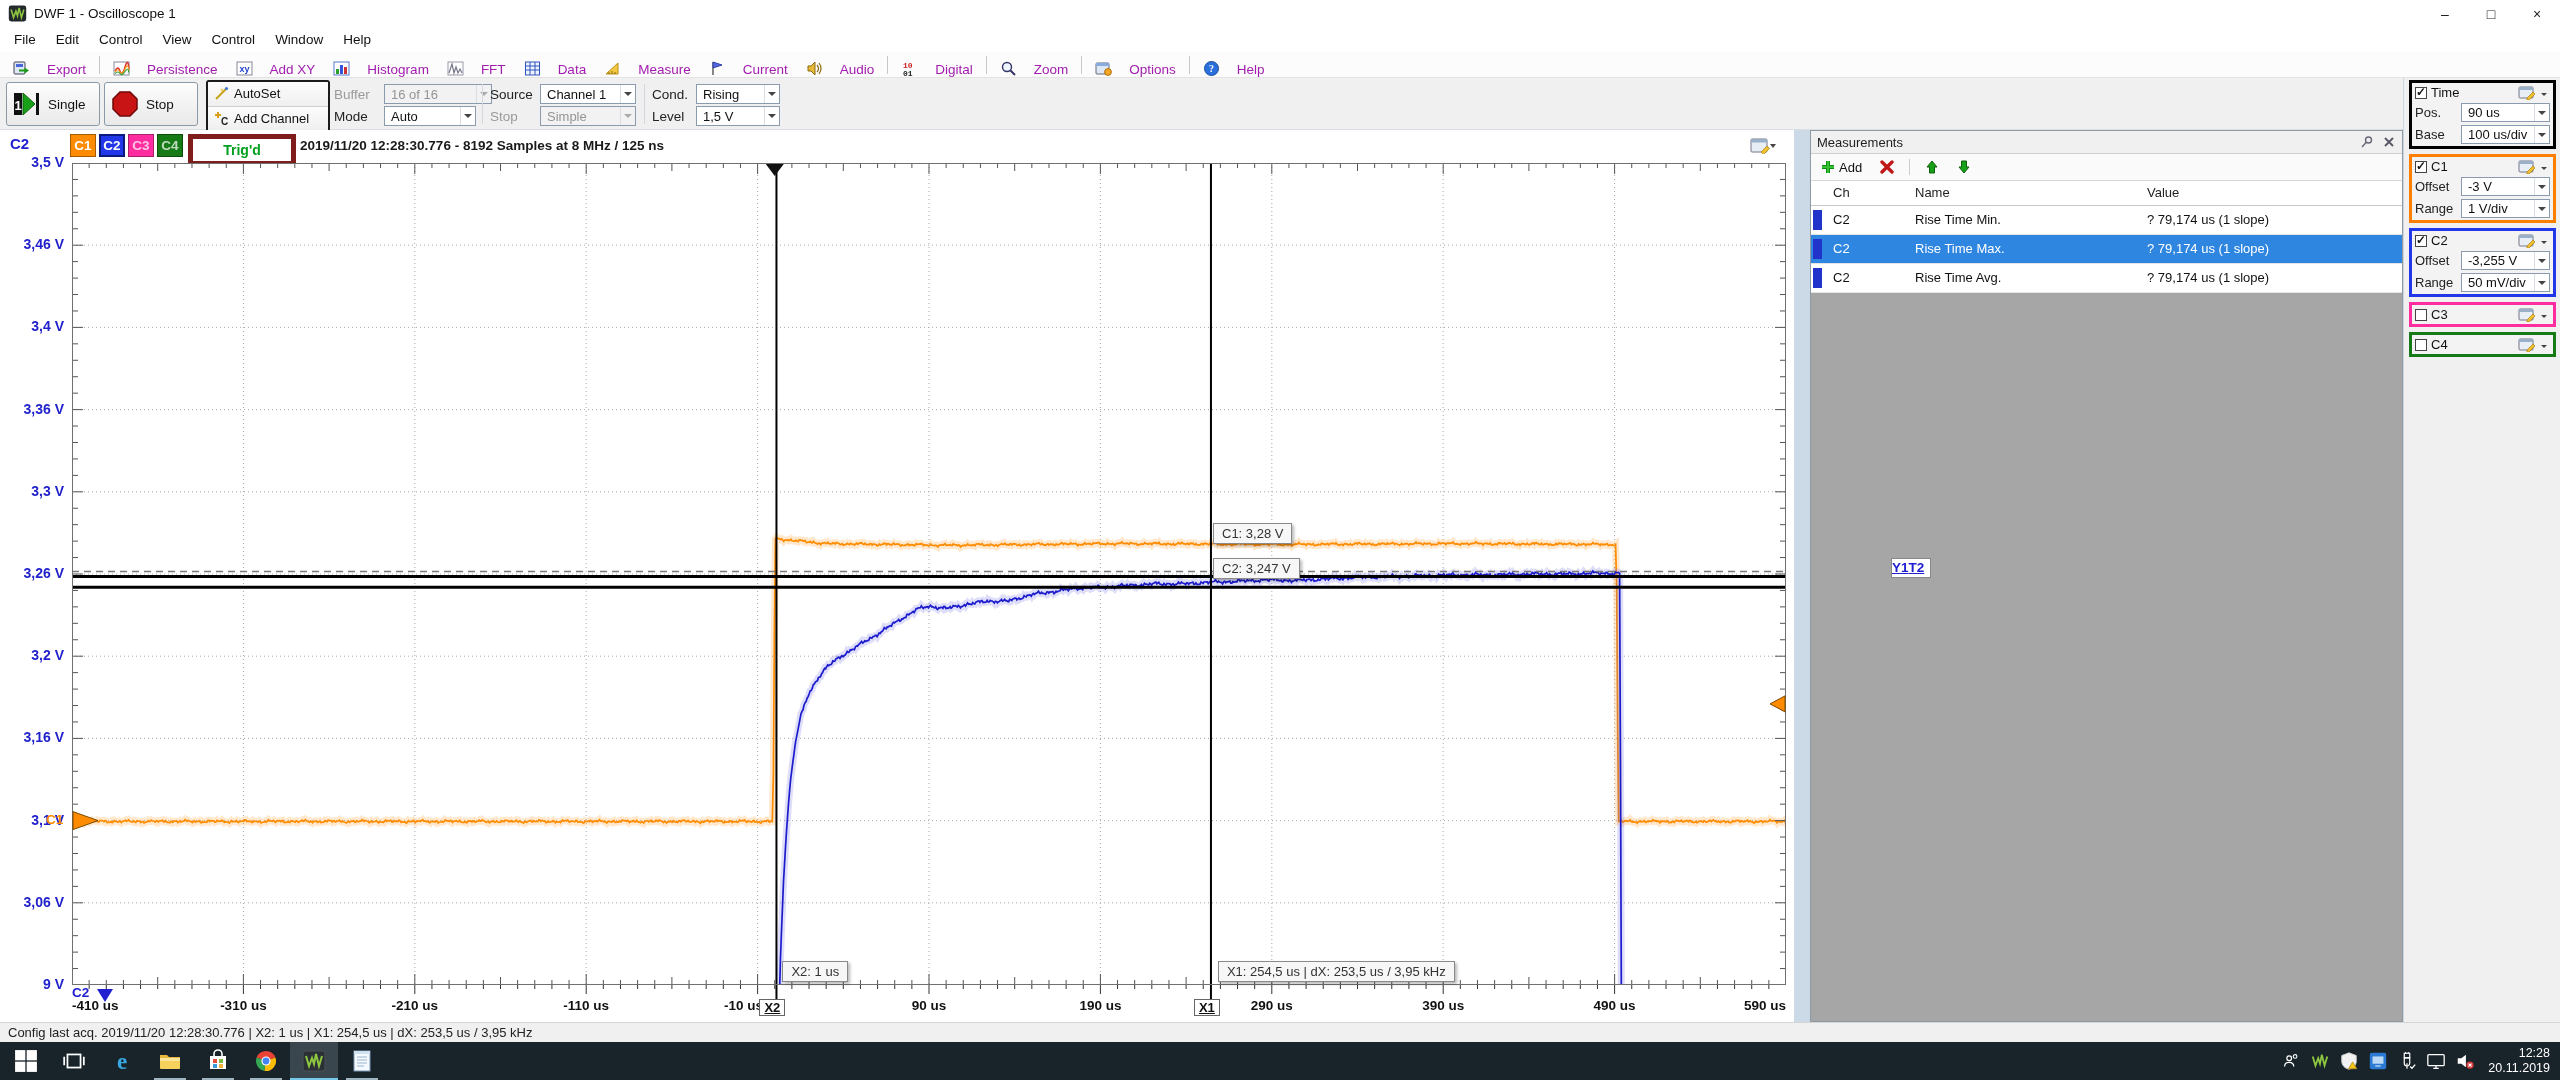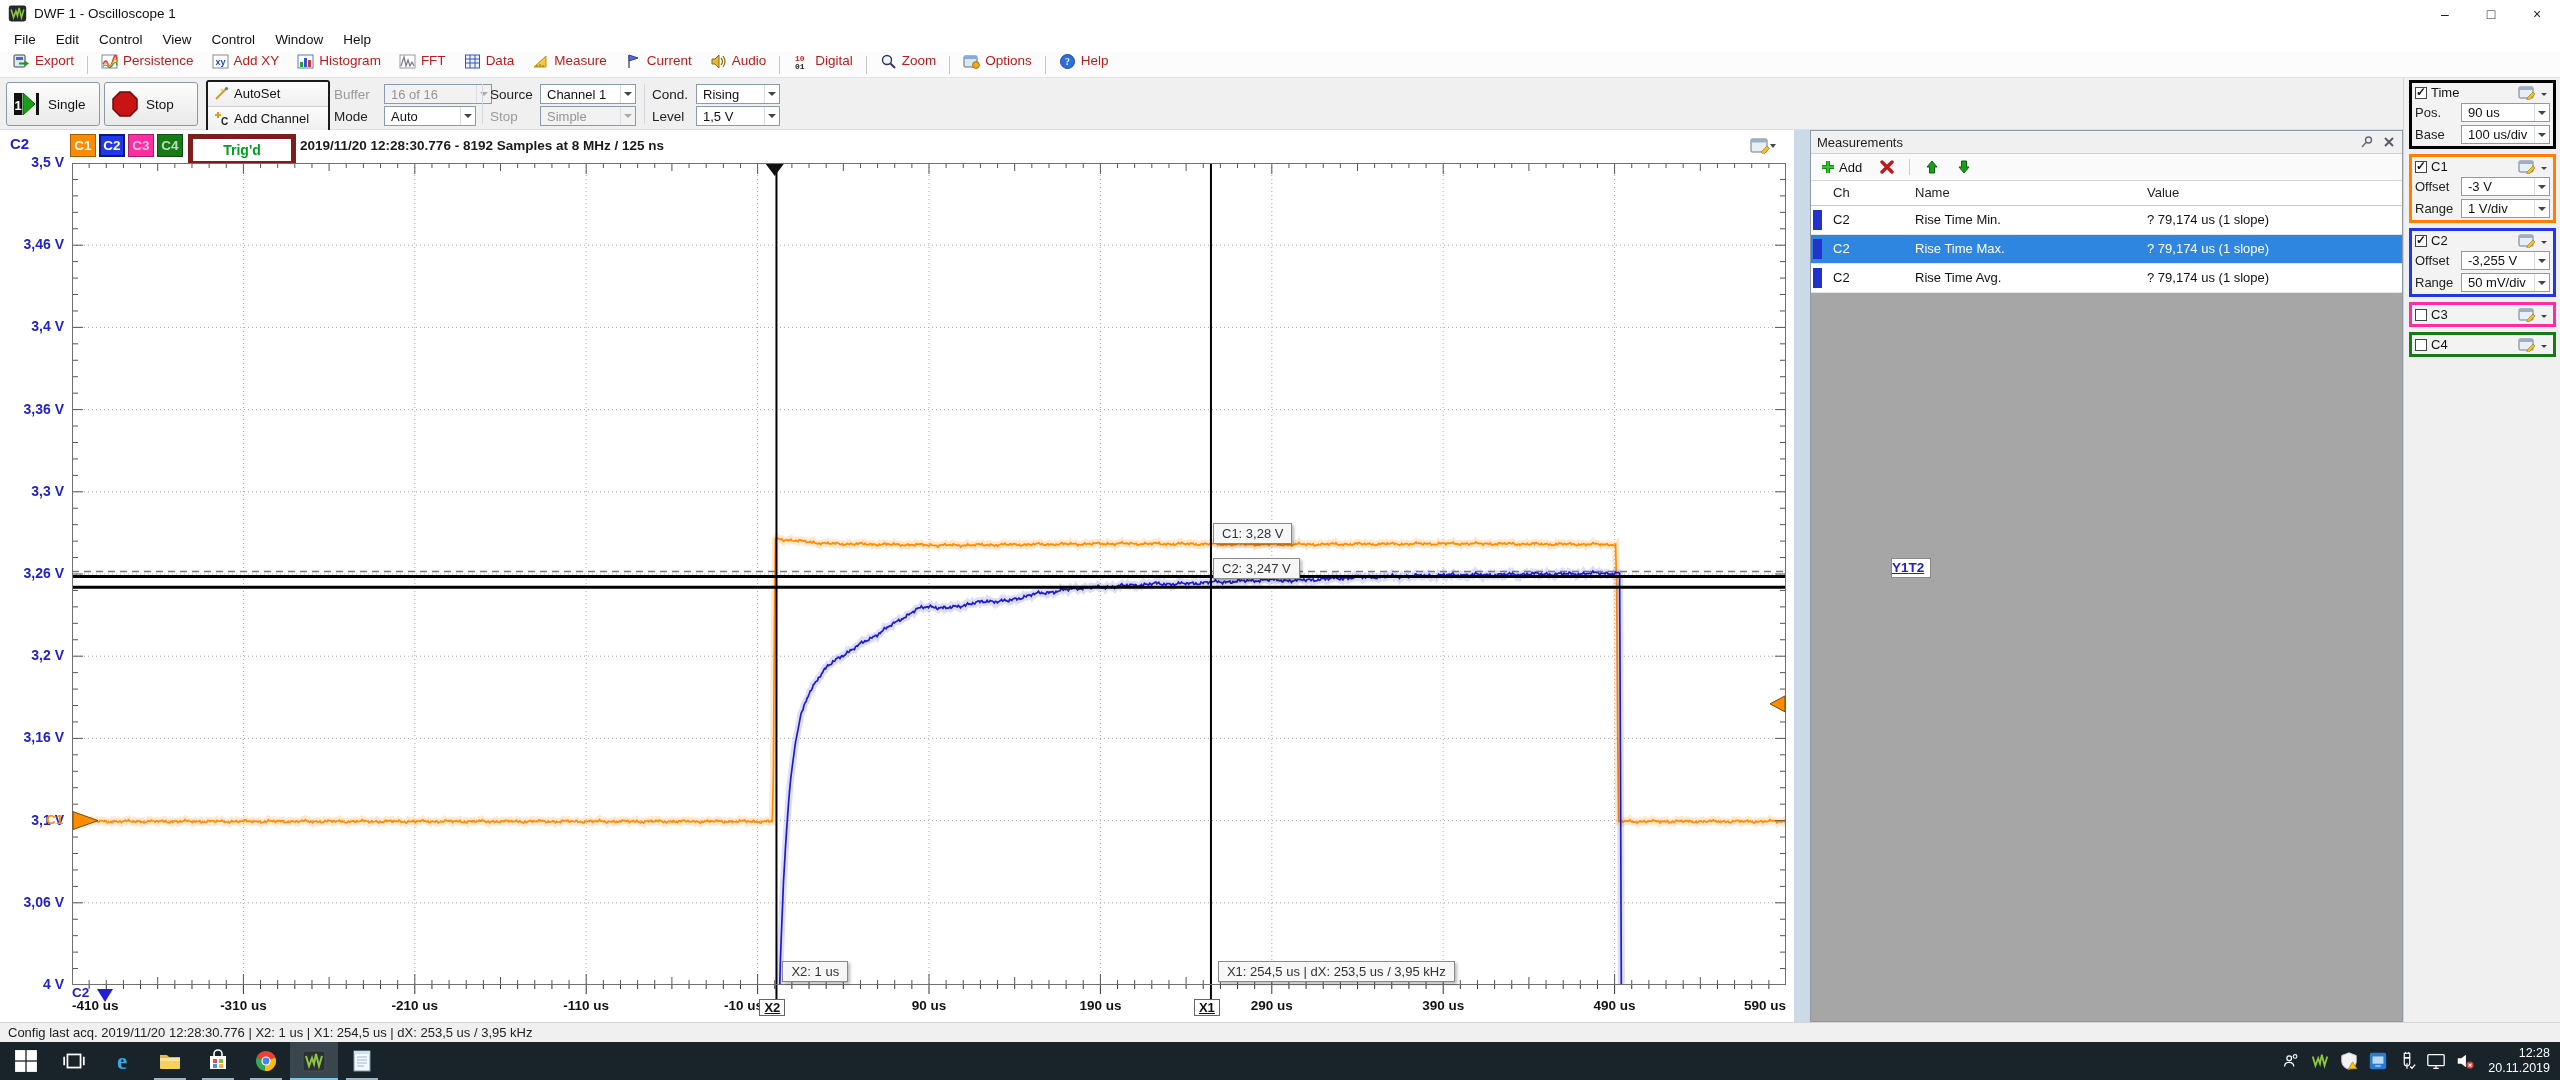--- a/index.html
+++ b/index.html
@@ -8,21 +8,21 @@
   
   #titlebar{position:absolute;left:0;top:0;width:2560px;height:28px;background:#fff;}
   .appicon{position:absolute;left:8px;top:4px;width:19px;height:19px;}
   .appicon svg{width:100%;height:100%;display:block}
   #title{position:absolute;left:34px;top:6px;font-size:13.5px;color:#111;}
   #winbtns{position:absolute;right:0;top:0;height:28px;display:flex;}
   .wbtn{width:46px;height:28px;display:flex;align-items:center;justify-content:center;font-size:14px;color:#222;}
   #menubar{position:absolute;left:0;top:28px;width:2560px;height:24px;background:#fff;display:flex;align-items:center;padding-left:4px;}
   .mitem{padding:0 10px;font-size:13.5px;color:#111;line-height:24px;}
   #toolbar{position:absolute;left:0;top:52px;width:2560px;height:26px;background:#fcfcfc;display:flex;align-items:center;padding-left:4px;border-bottom:1px solid #e3e3e3;box-sizing:border-box;}
-  .tbtn{display:flex;align-items:flex-start;gap:5px;padding:0 9px;font-size:13.5px;color:#b91c1c;height:24px;}
+  .tbtn{display:flex;align-items:flex-end;gap:17px;padding:0 9px;font-size:13.5px;color:#a21caf;height:24px;}
   .ic{display:inline-block;}
   .ic svg{width:100%;height:100%;display:block;}
   .tbtn .ic{width:17px;height:17px;}
   .tsep{width:1px;height:18px;background:#c8c8c8;margin:0 4px;}
   
   #controlbar{position:absolute;left:0;top:78px;width:2403px;height:52px;background:#f0f0f0;border-bottom:1px solid #d8dee4;box-sizing:border-box;}
   .bigbtn{position:absolute;top:4px;width:94px;height:44px;background:linear-gradient(#fdfdfd,#e9e9e9);border:1px solid #8a9aa8;border-radius:3px;display:flex;align-items:center;gap:6px;padding:0 5px;font-size:13.5px;color:#111;}
   .bigbtn .ic{width:30px;height:30px;}
   #asgroup{position:absolute;left:206px;top:2px;width:120px;height:48px;border:2px solid #1a1a1a;border-radius:3px;background:#fff;display:flex;flex-direction:column;overflow:hidden;}
   .asbtn{flex:1;display:flex;align-items:center;gap:5px;padding:0 5px;font-size:13px;color:#111;background:linear-gradient(#fcfcfc,#efefef);border:none;}
@@ -1131,21 +1131,21 @@
     <div class="ylab" style="top: 154px;">3,5 V</div>
     <div class="ylab" style="top: 236.2px;">3,46 V</div>
     <div class="ylab" style="top: 318.4px;">3,4 V</div>
     <div class="ylab" style="top: 400.6px;">3,36 V</div>
     <div class="ylab" style="top: 482.8px;">3,3 V</div>
     <div class="ylab" style="top: 565px;">3,26 V</div>
     <div class="ylab" style="top: 647.2px;">3,2 V</div>
     <div class="ylab" style="top: 729.4px;">3,16 V</div>
     <div class="ylab" style="top: 811.6px;">3,1 V</div>
     <div class="ylab" style="top: 893.8px;">3,06 V</div>
-    <div class="ylab" style="top: 976px;">4 V</div>
+    <div class="ylab" style="top: 976px;">9 V</div>
     <div class="xlab" style="text-align: left; left: 72px; top: 998px;">-410 us</div>
     <div class="xlab" style="left: 198.4px; top: 998px;">-310 us</div>
     <div class="xlab" style="left: 369.8px; top: 998px;">-210 us</div>
     <div class="xlab" style="left: 541.2px; top: 998px;">-110 us</div>
     <div class="xlab" style="left: 698.6px; top: 998px;">-10 us</div>
     <div class="xlab" style="left: 884px; top: 998px;">90 us</div>
     <div class="xlab" style="left: 1055.4px; top: 998px;">190 us</div>
     <div class="xlab" style="left: 1226.8px; top: 998px;">290 us</div>
     <div class="xlab" style="left: 1398.2px; top: 998px;">390 us</div>
     <div class="xlab" style="left: 1569.6px; top: 998px;">490 us</div>

